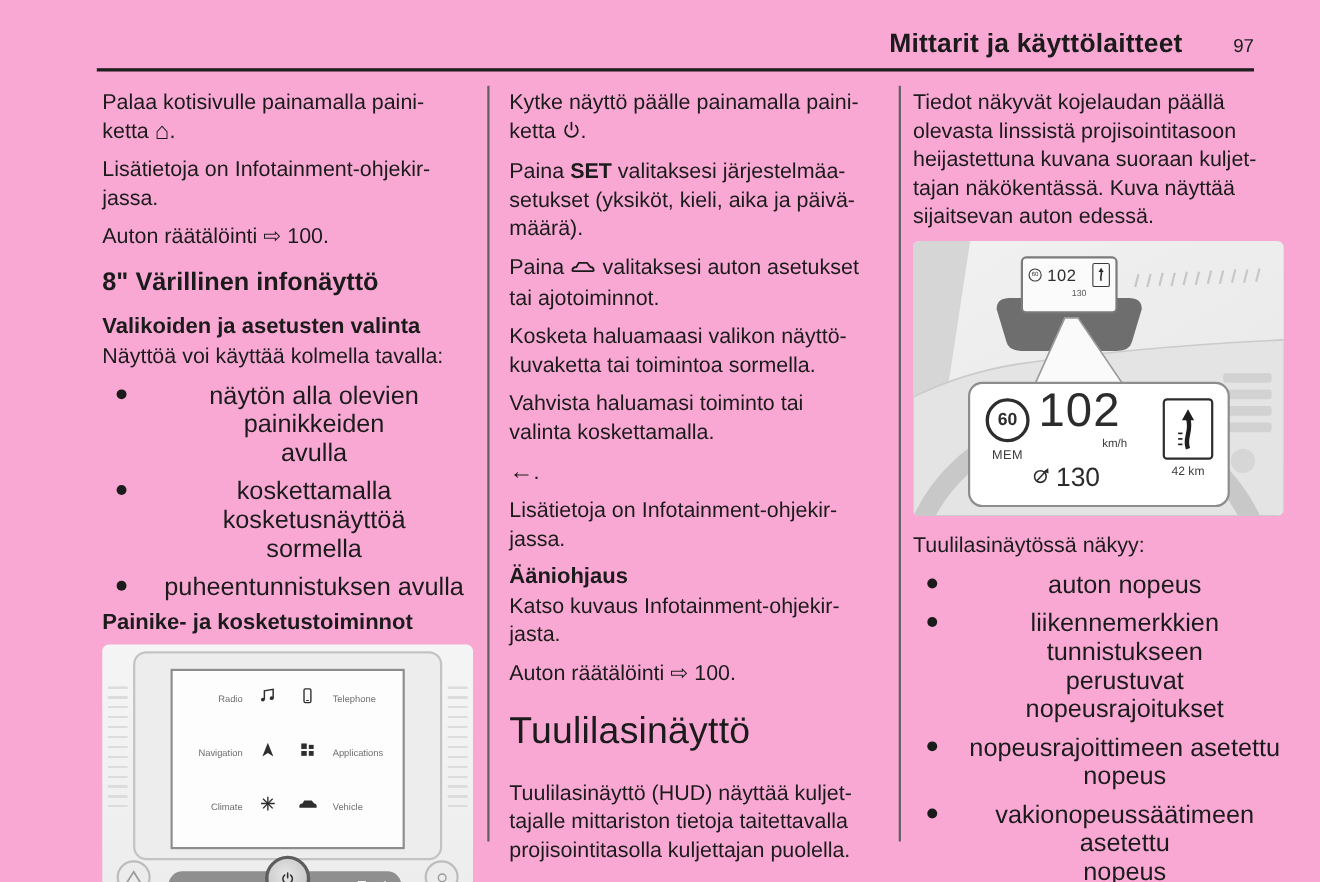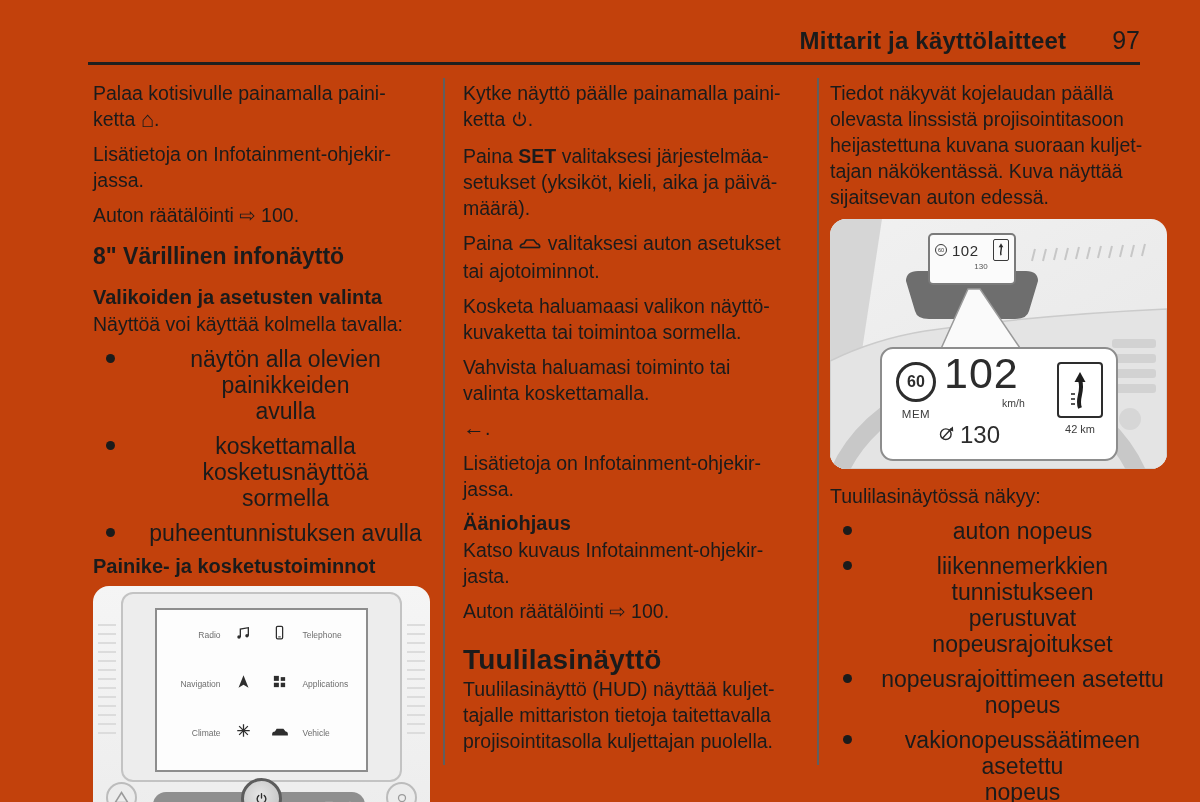--- a/index.html
+++ b/index.html
@@ -1,48 +1,48 @@
 <!DOCTYPE html>
 <html><head>
 <meta charset="utf-8">
 <style>
   * { box-sizing: border-box; margin: 0; padding: 0; }
   html,body { background:#fff; }
   body { width:1200px; height:802px; font-family:"Liberation Sans", sans-serif; color:#1b1b1b; position:relative; overflow:hidden; }
 
-  .page { position:absolute; inset:0; background:#c2410c; }
+  .page { position:absolute; inset:0; background:#f9a8d4; }
 
   
   .hdr { position:absolute; left:88px; top:26px; width:1052px; display:flex; justify-content:flex-end; align-items:baseline; }
   .hdr-title { font-size:24px; font-weight:bold; letter-spacing:.2px; }
-  .hdr-page { font-size:25px; margin-left:46px; }
+  .hdr-page { font-size:17px; margin-left:46px; }
   .hdr-rule { position:absolute; left:88px; top:62px; width:1052px; height:2.5px; background:#1f1f1f; }
 
   
   .col { position:absolute; top:80px; width:337px; }
   .col1 { left:93px; } .col2 { left:463px; } .col3 { left:830px; }
   .vdiv { position:absolute; top:78px; width:1.5px; height:687px; background:#5f5f5f; }
   .vdiv1 { left:443px; } .vdiv2 { left:817px; }
 
   p.body { font-size:19.5px; line-height:26px; white-space:pre-line; margin-bottom:9px; }
   .h-section { font-size:23px; font-weight:bold; margin:15px 0 16px; }
   .h-sub { font-size:20px; font-weight:bold; margin:10px 0 2px; }
-  .h-big { font-size:28px; font-weight:bold; margin:20px 0 0; letter-spacing:.2px; }
+  .h-big { font-size:34px; font-weight:normal; margin:20px 0 24px; letter-spacing:.2px; }
   .bold { font-weight:bold; }
   .back-arrow { font-weight:bold; font-size:22px; }
 
   ul.blist { list-style:none; margin:2px 0 4px; }
   ul.blist li { position:relative; padding-left:48px; font-size:23px; line-height:26px; white-space:pre-line; margin-bottom:9px;text-align:center; }
   ul.blist li::before { content:""; position:absolute; left:13px; top:8px; width:9px; height:9px; border-radius:50%; background:#1b1b1b; }
 
   .inline-icon { display:inline-block; vertical-align:-2px; }
   .home-glyph { font-size:22px; line-height:18px; vertical-align:-1px; }
 
   
-  .fig { position:relative; overflow:hidden; border-radius:16px; }
+  .fig { position:relative; overflow:hidden; border-radius:6px; }
   .ii { width:337px; height:258px; margin-top:8px; background:linear-gradient(#f5f5f5,#ececec); }
   .ii-vent { position:absolute; top:38px; width:18px; height:110px; background:repeating-linear-gradient(#dcdcdc 0 2px, transparent 2px 9px); }
   .ii-vent.l { left:5px; } .ii-vent.r { right:5px; }
   .ii-display { position:absolute; left:28px; right:28px; top:6px; height:190px; background:#ededed; border:2px solid #c3c3c3; border-radius:12px; }
   .ii-screen { position:absolute; left:62px; top:22px; width:213px; height:164px; background:#fdfdfd; border:2px solid #8d8d8d; }
   .tile-row { display:flex; align-items:center; height:49px; padding:0 10px; }
   .tl-label { width:62px; font-size:8.5px; color:#6e6e6e; }
   .tl-label.lft { text-align:right; padding-right:4px; }
   .tl-label.rgt { text-align:left; padding-left:4px; }
   .tl-icon { width:40px; text-align:center; color:#2e2e2e; }

